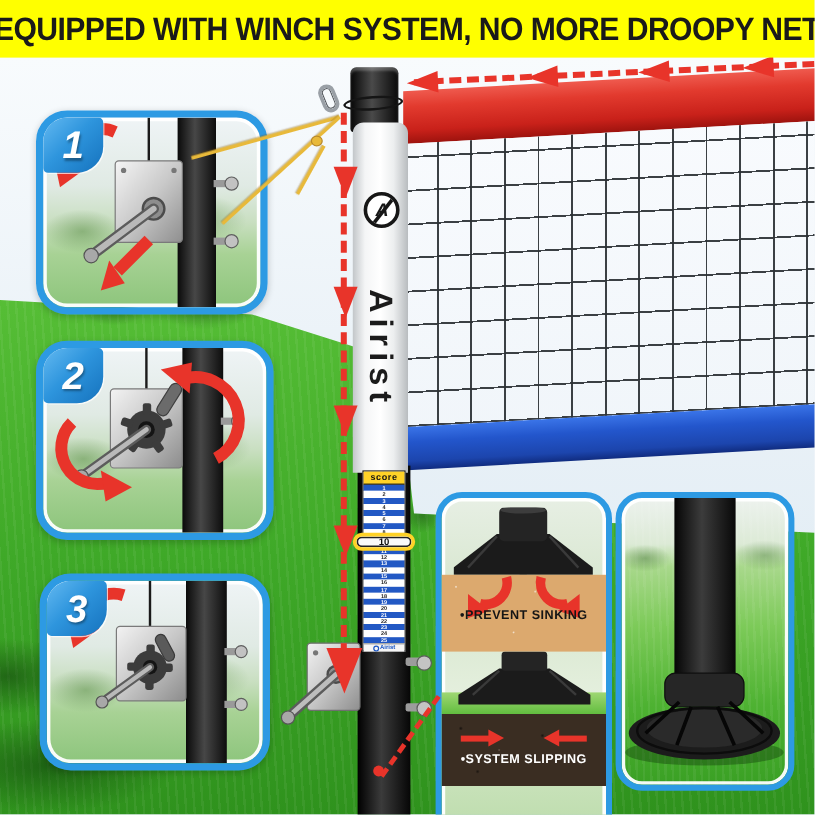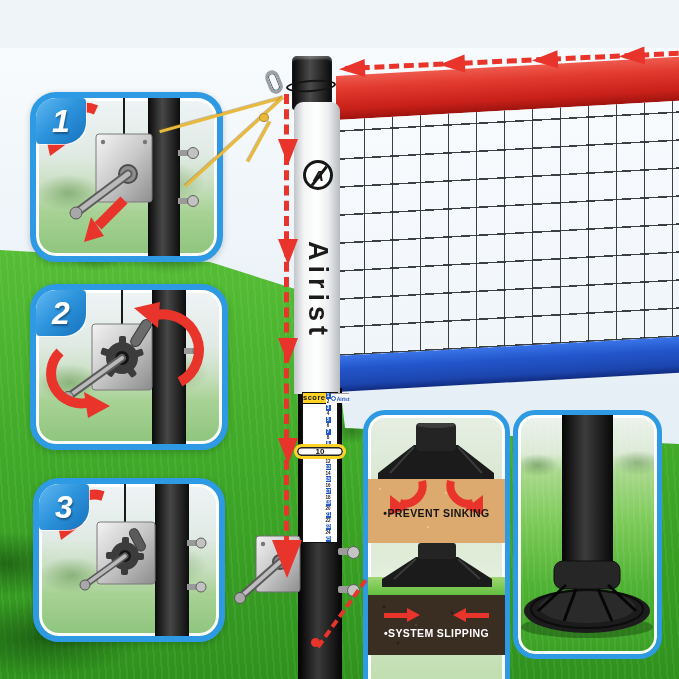--- a/index.html
+++ b/index.html
@@ -82,21 +82,21 @@
     writing-mode:vertical-rl;display:flex;align-items:center;justify-content:center;
     font-size:27px;font-weight:700;letter-spacing:5px;color:#1b1b1b}
   .pole-black{position:absolute;left:298px;top:388px;width:44px;height:291px;z-index:4;
     background:linear-gradient(90deg,#000,#3b3b3b 45%,#060606)}
   .pole-bolt{position:absolute;z-index:5;width:13px;height:7px;background:#9c9c9c;border-radius:2px}
   .pole-bolt::after{content:"";position:absolute;right:-9px;top:-2px;width:11px;height:11px;border-radius:50%;
     background:#c4c4c4;border:1.5px solid #5c5c5c}
 
   
   .score{position:absolute;left:302px;top:392px;width:36px;height:151px;z-index:6;
-    border:1px solid #111;background:#fff;display:flex;flex-direction:row}
+    border:1px solid #111;background:#fff;display:flex;flex-direction:column}
   .score-head{height:11px;background:var(--score_yellow);border-bottom:1px solid #111;
     font-size:7.5px;font-weight:800;color:#111;text-align:center;line-height:10px;letter-spacing:.5px}
   .score-rows{flex:1;display:flex;flex-direction:column}
   .score-row{flex:1;font-size:4.6px;font-weight:700;text-align:center;line-height:1.15;
     display:flex;align-items:center;justify-content:center}
   .score-row.blue{background:#2258C4;color:#fff}
   .score-row.white{background:#fff;color:#1a1a1a}
   .score-foot{height:10px;background:#f6f6f6;border-top:1px solid #999;display:flex;align-items:center;
     justify-content:center;gap:1px;font-size:5px;font-weight:700;color:#1a56c4}
   .score-foot .mini-logo{width:5px;height:5px;border-radius:50%;border:1px solid #1a56c4}
@@ -164,20 +164,23 @@
   .base-box svg{position:absolute;inset:0;width:100%;height:100%}
 
   
   .winch-main{position:absolute;left:228px;top:532px;width:120px;height:84px;z-index:6}
 </style>
 </head>
 <body>
 
 <div class="stage">
 
+  <div class="banner">
+    <span>EQUIPPED WITH WINCH SYSTEM, NO MORE DROOPY NET</span>
+  </div>
 
   <div class="sky"></div>
   <div class="grass"></div>
 
   <div class="net">
     <div class="net-band-red"></div>
     <div class="net-grid"></div>
     <div class="net-band-blue"></div>
   </div>
 

